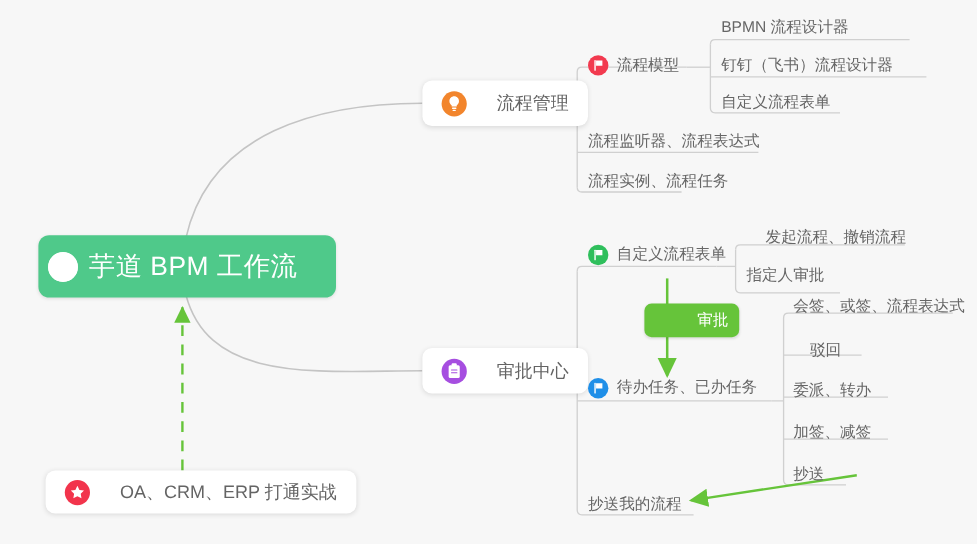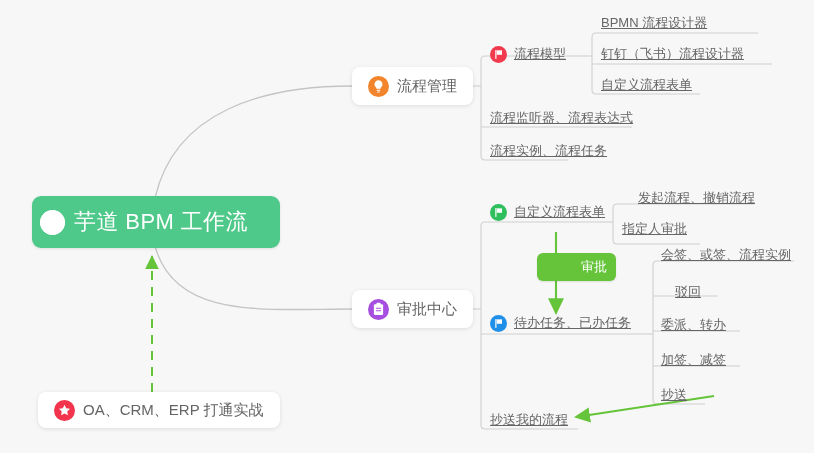--- a/index.html
+++ b/index.html
@@ -51,21 +51,21 @@
   }
 
   
   .card-node {
     position: absolute;
     background: #ffffff;
     border-radius: 8px;
     box-shadow: 0 1px 4px rgba(0,0,0,0.11);
     display: flex;
     align-items: center;
-    gap: 8px;
+    gap: 25px;
     padding: 0 16px;
     box-sizing: border-box;
     height: 38px;
   }
   .card-label {
     color: #646464;
     font-size: 15px;
     white-space: nowrap;
   }
 
@@ -75,21 +75,20 @@
     display: flex;
     align-items: center;
     gap: 7px;
     height: 26px;
     white-space: nowrap;
   }
   .plain-label {
     color: #666666;
     font-size: 13px;
     white-space: nowrap;
-    text-decoration: underline;
   }
 
   
   .icon-badge {
     width: 17px;
     height: 17px;
     border-radius: 50%;
     display: inline-flex;
     align-items: center;
     justify-content: center;
@@ -282,21 +281,21 @@
     <span class="icon-badge ic-blue">
       <svg width="17" height="17" viewBox="0 0 18 18">
         <rect x="5.6" y="4.3" width="1.25" height="9.4" rx="0.5" fill="#ffffff"></rect>
         <path d="M7.1 4.6h5.6v4.7H7.1z" fill="#ffffff"></path>
       </svg>
     </span>
     <span class="plain-label">待办任务、已办任务</span>
   </div>
 
   <div class="plain-node" style="left:661px; top:242px;">
-    <span class="plain-label">会签、或签、流程实例</span>
+    <span class="plain-label">会签、或签、流程表达式</span>
   </div>
 
   <div class="plain-node" style="left:661px; top:279px;margin-left:14px;">
     <span class="plain-label">驳回</span>
   </div>
 
   <div class="plain-node" style="left:661px; top:312px;">
     <span class="plain-label">委派、转办</span>
   </div>
 

